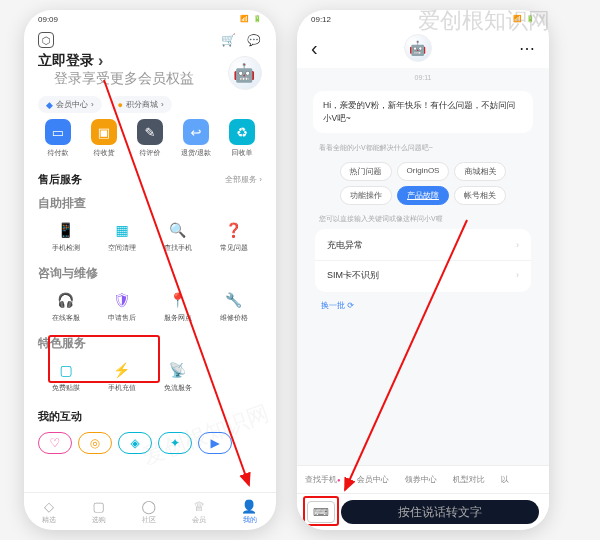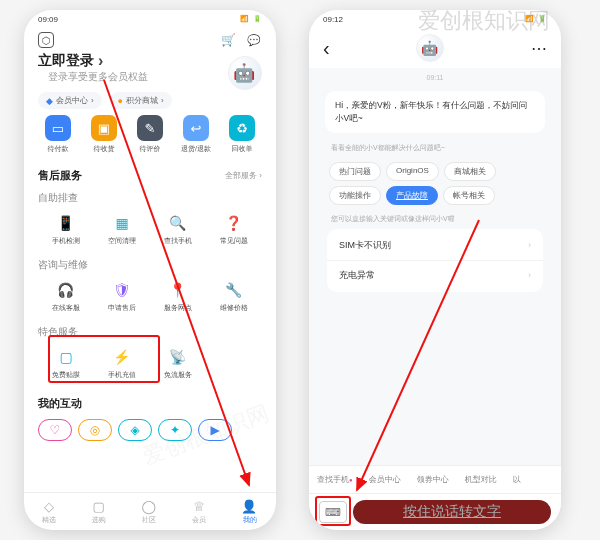--- a/index.html
+++ b/index.html
@@ -14,21 +14,21 @@
   }
   .watermark {
     position: absolute;
     color: rgba(150,150,150,0.35);
     font-size: 22px;
     pointer-events: none;
     z-index: 5;
   }
   .wm1 { top: 6px; right: 50px; }
   .wm2 { top: 420px; left: 140px; transform: rotate(-20deg); opacity:.25; }
-  .phones { display: flex; gap: 33px; padding: 10px 24px; border-radius: 27px; }
+  .phones { display: flex; gap: 21px; padding: 10px 24px; border-radius: 27px; }
   .phone {
     width: 252px;
     height: 520px;
     background: #fff;
     border-radius: 28px;
     box-shadow: 0 4px 20px rgba(0,0,0,0.15);
     overflow: hidden;
     position: relative;
     display: flex;
     flex-direction: column;
@@ -55,21 +55,21 @@
   .hex-icon::after{content:"⬡"; font-size:10px; color:#555;}
   .cart-icon::before{content:"🛒"; font-size:12px;}
   .msg-icon{ width:16px;height:16px;display:flex;align-items:center;justify-content:center;color:#555;}
   .msg-icon::before{content:"💬"; font-size:11px;}
   .topbar-right{display:flex; gap:10px; align-items:center;}
   h2.login {
     font-size: 14px; font-weight:700; color:#222;
     padding: 2px 14px 0; display:flex; align-items:center; gap:4px;
   }
   h2.login::after{content:"›"; font-size:16px; color:#444;}
-  .sub { font-size:10px; color:#999; padding:0 24px 4px;}
+  .sub { font-size:14px; color:#999; padding:0 30px 4px;}
   .avatar {
     position:absolute; right:14px; top:46px;
     width:34px;height:34px;border-radius:50%;
     background: radial-gradient(circle at 30% 30%, #fff, #dfe9f5);
     border:1px solid #eee;
     display:flex;align-items:center;justify-content:center;
     font-size:18px;
   }
   .avatar::after{content:"🤖";}
   .pill-row{display:flex; gap:8px; padding:4px 14px;}
@@ -92,21 +92,21 @@
   .ic{
     width:26px;height:26px;border-radius:7px;display:flex;
     align-items:center;justify-content:center;font-size:13px;color:#fff;
   }
   .ic.blue{background:#3b82f6;}
   .ic.orange{background:#f59e0b;}
   .ic.dark{background:#4b5563;}
   .ic.lightblue{background:#60a5fa;}
   .ic.cyan{background:#06b6d4;}
   .icon-label{font-size:7px;color:#555;text-align:center;}
-  .subsection{font-size:10px;color:#888;padding:4px 14px 2px;font-weight:400;}
+  .subsection{font-size:12px;color:#888;padding:4px 14px 2px;font-weight:700;}
   .grid4{display:grid;grid-template-columns:repeat(4,1fr);padding:2px 14px 4px;}
   .gcell{
     display:flex;flex-direction:column;align-items:center;gap:3px;padding:4px 0;
   }
   .gic{width:20px;height:20px;display:flex;align-items:center;justify-content:center;font-size:14px;}
   .gic.blue{color:#3b82f6;}
   .gic.teal{color:#06b6d4;}
   .gic.orange{color:#f59e0b;}
   .gic.purple{color:#8b5cf6;}
   .redbox{border:2px solid #e11; border-radius:3px; position:absolute; pointer-events:none;}
@@ -146,21 +146,21 @@
     background:radial-gradient(circle at 30% 30%,#fff,#dfe9f5);
     border:1px solid #eee;display:flex;align-items:center;justify-content:center;
   }
   .bot-avatar::after{content:"🤖";font-size:14px;}
   .chat-body{flex:1;overflow:hidden;padding:0 10px;background:#f7f8fa;}
   .time-stamp{text-align:center;font-size:7px;color:#bbb;padding:6px 0;}
   .bubble{
     background:#fff;border-radius:10px;padding:8px 10px;margin:4px 6px;
     font-size:8.5px;color:#333;line-height:1.5;
   }
-  .chip-wrap{display:flex;flex-wrap:wrap;gap:5px;padding:6px 10px 3px;justify-content:flex-start;}
+  .chip-wrap{display:flex;flex-wrap:wrap;gap:5px;padding:6px 10px 3px;justify-content:center;}
   .chip{
     background:#fff;border:1px solid #e5e5e5;border-radius:12px;
     padding:3px 9px;font-size:8px;color:#555;
   }
   .chip.active{background:#3b82f6;color:#fff;border-color:#3b82f6;text-decoration:underline;}
   .helper{font-size:7px;color:#aaa;padding:6px 12px 3px;}
   .qa-list{background:#fff;border-radius:10px;margin:2px 8px;padding:2px 0;}
   .qa{
     padding:8px 12px;font-size:9px;color:#333;border-bottom:1px solid #f2f2f2;
     display:flex;justify-content:space-between;align-items:center;
@@ -177,23 +177,23 @@
   .btab{padding:0 8px;}
   .chat-input-row{
     display:flex;align-items:center;gap:6px;padding:6px 10px;
     border-top:1px solid #eee;background:#fff;
   }
   .kb-toggle{
     width:28px;height:22px;border:1px solid #ccc;border-radius:4px;
     display:flex;align-items:center;justify-content:center;font-size:11px;color:#666;
   }
   .chat-input{
-    flex:1;height:24px;border-radius:12px;background:#7f1d1d;
+    flex:1;height:24px;border-radius:12px;background:#0f172a;
     display:flex;align-items:center;justify-content:center;
-    font-size:14px;color:#aaa;text-decoration:underline;
+    font-size:12px;color:#aaa;
   }
   .redbox.b{left:6px; bottom:4px; width:36px; height:30px;}
 </style>
 </head>
 <body>
 
 <div class="watermark wm1">爱创根知识网</div>
 <div class="watermark wm2">爱创根知识网</div>
 
 <div class="phones">
@@ -384,23 +384,24 @@
     <div class="chip-wrap">
       <div class="chip">热门问题</div>
       <div class="chip">OriginOS</div>
       <div class="chip">商城相关</div>
       <div class="chip">功能操作</div>
       <div class="chip active">产品故障</div>
       <div class="chip">帐号相关</div>
     </div>
     <div class="helper">您可以直接输入关键词或像这样问小V喔</div>
     <div class="qa-list">
+      <div class="qa">充电异常</div>
       <div class="qa">SIM卡不识别</div>
-      <div class="qa">充电异常</div>
     </div>
+    <div class="refresh">换一批</div>
   </div>
 
   <div class="bottom-tabs">
     <div class="btab"><span>查找手机</span><span style="color:#ec4899;font-size:6px;">●</span></div>
     <div class="btab">会员中心</div>
     <div class="btab">领券中心</div>
     <div class="btab">机型对比</div>
     <div class="btab">以</div>
   </div>
 

